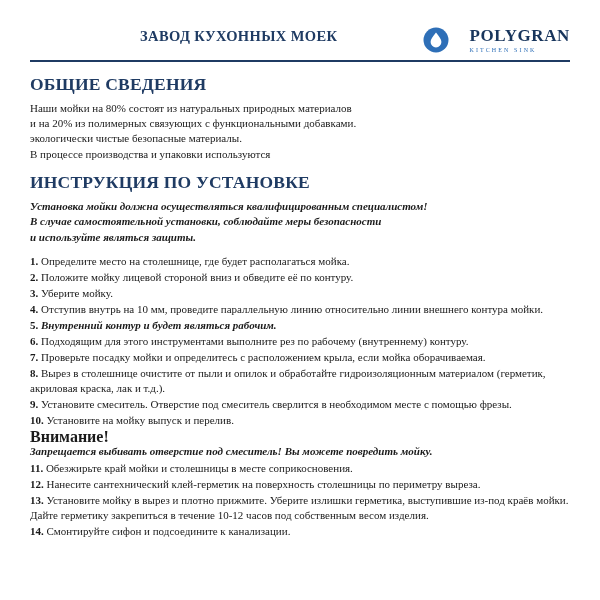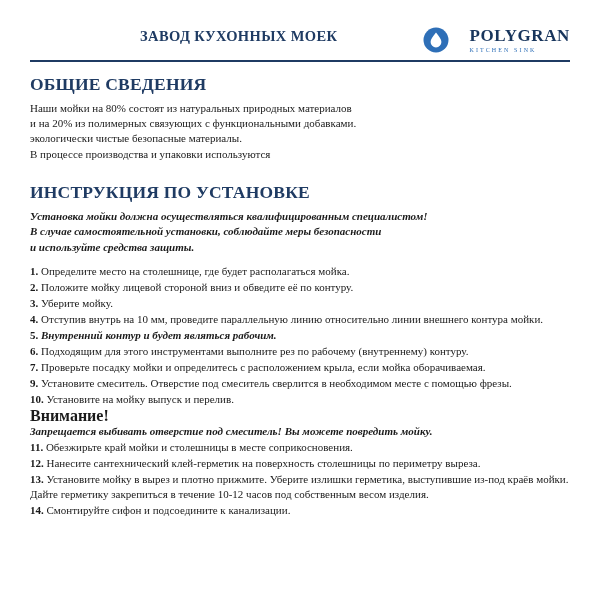--- a/index.html
+++ b/index.html
@@ -72,21 +72,21 @@
     margin-top: 2px;
   }
   .section-title {
     font-size: 17.5px;
     font-weight: bold;
     color: #1f3b63;
     letter-spacing: 0.2px;
     margin: 12px 0 6px 0;
   }
   .section-title.second {
-    margin-top: 20px;
+    margin-top: 10px;
   }
   p {
     margin: 0;
     font-size: 11px;
     line-height: 15.2px;
     color: #1a1a1a;
   }
   .intro p {
     margin-bottom: 0px;
   }
@@ -160,31 +160,32 @@
     <p>и на 20% из полимерных связующих с функциональными добавками.</p>
     <p>экологически чистые безопасные материалы.</p>
     <p>В процессе производства и упаковки используются</p>
   </div>
 
   <h2 class="section-title second">ИНСТРУКЦИЯ ПО УСТАНОВКЕ</h2>
 
   <div class="warn-block">
     <p>Установка мойки должна осуществляться квалифицированным специалистом!</p>
     <p>В случае самостоятельной установки, соблюдайте меры безопасности</p>
-    <p>и используйте средства защиты.</p>
+    <p>и используйте являться защиты.</p>
   </div>
 
   <ol class="steps">
     <li><span class="num">1.</span> <span class="txt">Определите место на столешнице, где будет располагаться мойка.</span></li>
     <li><span class="num">2.</span> <span class="txt">Положите мойку лицевой стороной вниз и обведите её по контуру.</span></li>
     <li><span class="num">3.</span> <span class="txt">Уберите мойку.</span></li>
     <li><span class="num">4.</span> <span class="txt">Отступив внутрь на 10 мм, проведите параллельную линию относительно линии внешнего контура мойки.</span></li>
     <li class="bold-italic"><span class="num">5.</span> <span class="txt">Внутренний контур и будет являться рабочим.</span></li>
     <li><span class="num">6.</span> <span class="txt">Подходящим для этого инструментами выполните рез по рабочему (внутреннему) контуру.</span></li>
     <li><span class="num">7.</span> <span class="txt">Проверьте посадку мойки и определитесь с расположением крыла, если мойка оборачиваемая.</span></li>
+    <li><span class="num">8.</span> <span class="txt">Вырез в столешнице очистите от пыли и опилок и обработайте гидроизоляционным материалом (герметик, акриловая краска, лак и т.д.).</span></li>
     <li><span class="num">9.</span> <span class="txt">Установите смеситель. Отверстие под смеситель сверлится в необходимом месте с помощью фрезы.</span></li>
     <li><span class="num">10.</span> <span class="txt">Установите на мойку выпуск и перелив.</span></li>
   </ol>
 
   <div class="notice">
     <div class="lead">Внимание!</div>
     <div class="body">Запрещается выбивать отверстие под смеситель! Вы можете повредить мойку.</div>
   </div>
 
   <ol class="steps">

